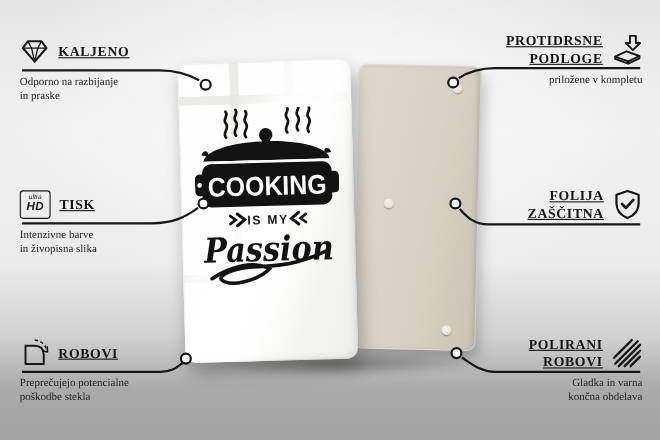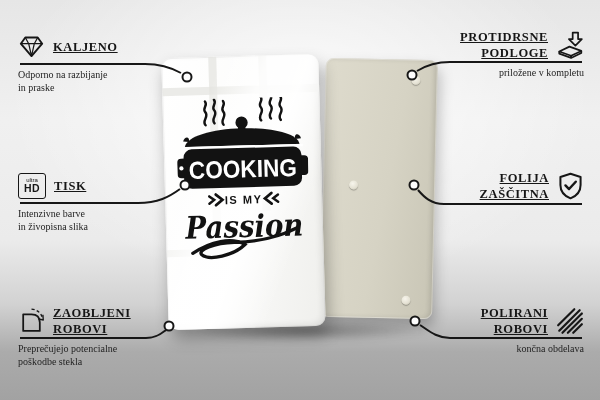--- a/index.html
+++ b/index.html
@@ -46,21 +46,21 @@
   .callouts{position:absolute;inset:0;width:600px;height:400px;pointer-events:none;}
   .callouts path{fill:none;stroke:#171717;stroke-width:2;}
   .callouts circle{fill:#fdfdfd;stroke:#171717;stroke-width:2;}
   
   .feature{position:absolute;color:#161616;}
   .f-head{display:flex;align-items:center;gap:8px;height:35px;}
   .f-title{font-size:12.5px;font-weight:bold;letter-spacing:.6px;line-height:16px;white-space:nowrap;text-decoration:underline;}
   .f-desc{margin-top:5px;font-size:10px;line-height:12.5px;color:#232323;white-space:nowrap;}
   .f-right{text-align:right;}
   .f-right .f-head{justify-content:flex-end;}
-  .f-icon{flex:0 0 auto;display:flex;align-items:center;}
+  .f-icon{flex:0 0 auto;display:flex;align-items:center;font-style:italic;}
   .uhd-box{width:26px;height:24px;border:1.6px solid #161616;border-radius:3px;
     display:flex;flex-direction:column;align-items:center;justify-content:center;
     font-family:"Liberation Sans",sans-serif;line-height:1;}
   .uhd-top{font-size:6px;}
   .uhd-bottom{font-size:10.5px;font-weight:bold;letter-spacing:.3px;}
   .f-tl{left:18px;top:29px;width:165px;}
   .f-ml{left:18px;top:168px;width:175px;}
   .f-bl{left:18px;top:303px;width:175px;}
   .f-tr{right:16px;top:27px;width:195px;}
   .f-mr{right:16px;top:168px;width:185px;}
@@ -211,21 +211,20 @@
   <div class="feature f-bl">
     <div class="f-head">
       <span class="f-icon">
         <svg width="27" height="27" viewBox="0 0 26 26" fill="none" stroke="#161616">
           <path d="M5 23 V7 H13 Q21 7 21 15 V23 Z" stroke-width="1.7" stroke-linejoin="round"></path>
           <path d="M13 2 Q22 3 24 12" stroke-width="1.3" stroke-dasharray="3 2.2"></path>
           <path d="M24 7.5 L24.3 12.5 L19.5 11.5" stroke-width="1.3" stroke-linejoin="round"></path>
         </svg>
       </span>
       <div class="f-titles">
-        <div class="f-title">ZAOBLJENI</div>
         <div class="f-title">ROBOVI</div>
       </div>
     </div>
     <div class="f-desc">
       <div>Preprečujejo potencialne</div>
       <div>poškodbe stekla</div>
     </div>
   </div>
 
   <div class="feature f-br f-right">
@@ -238,17 +237,18 @@
         <svg width="28" height="28" viewBox="0 0 26 26" stroke="#161616" stroke-width="2" stroke-linecap="round">
           <path d="M16 24 L24 16"></path>
           <path d="M11 24 L24 11"></path>
           <path d="M6 24 L24 6"></path>
           <path d="M3 22 L22 3"></path>
           <path d="M2 17 L17 2"></path>
         </svg>
       </span>
     </div>
     <div class="f-desc">
+      <div>Gladka in varna</div>
       <div>končna obdelava</div>
     </div>
   </div>
 
 </div>
 
 </body></html>

